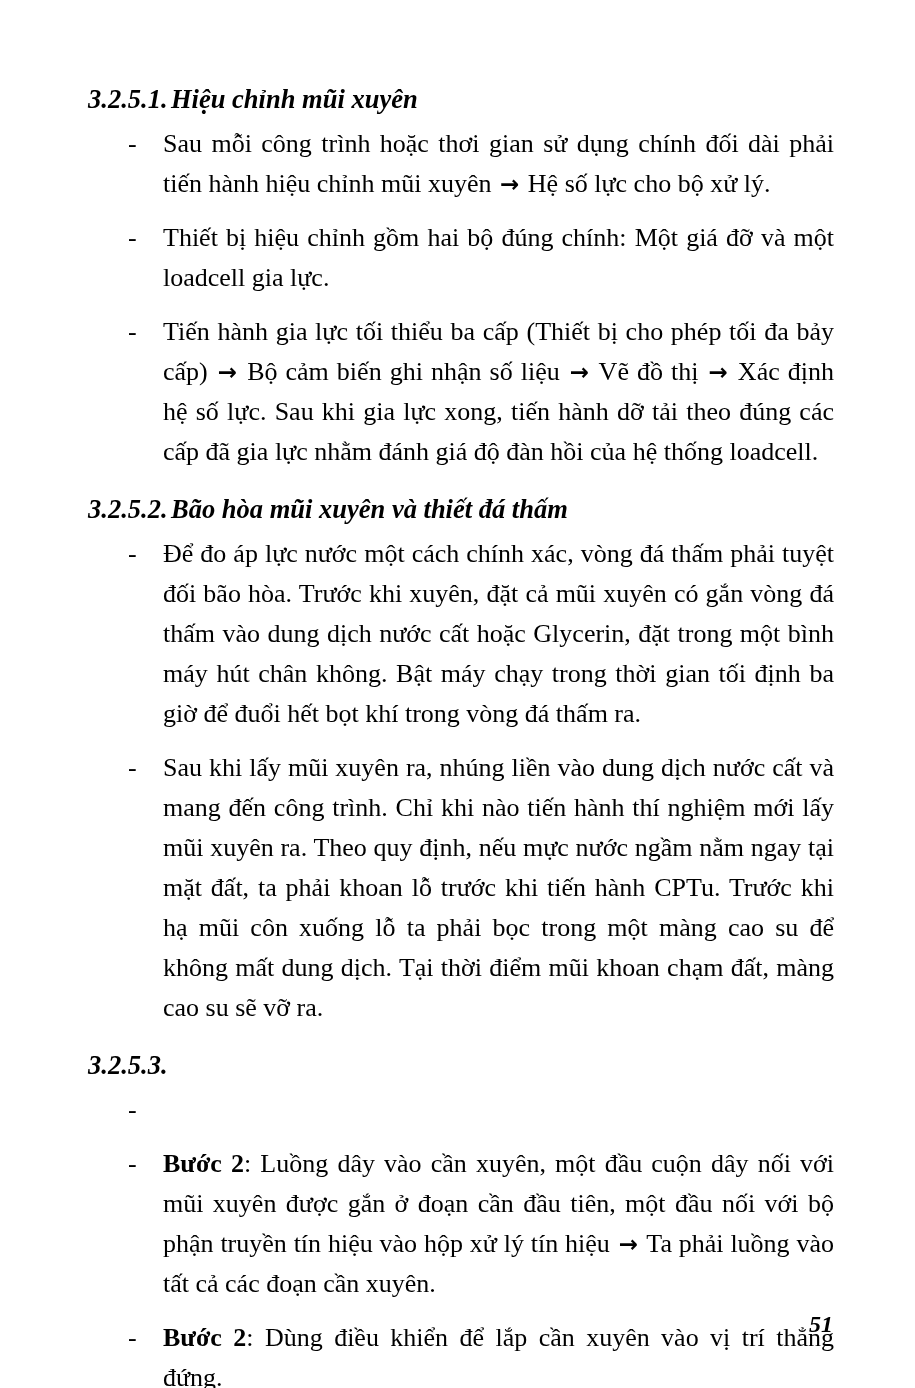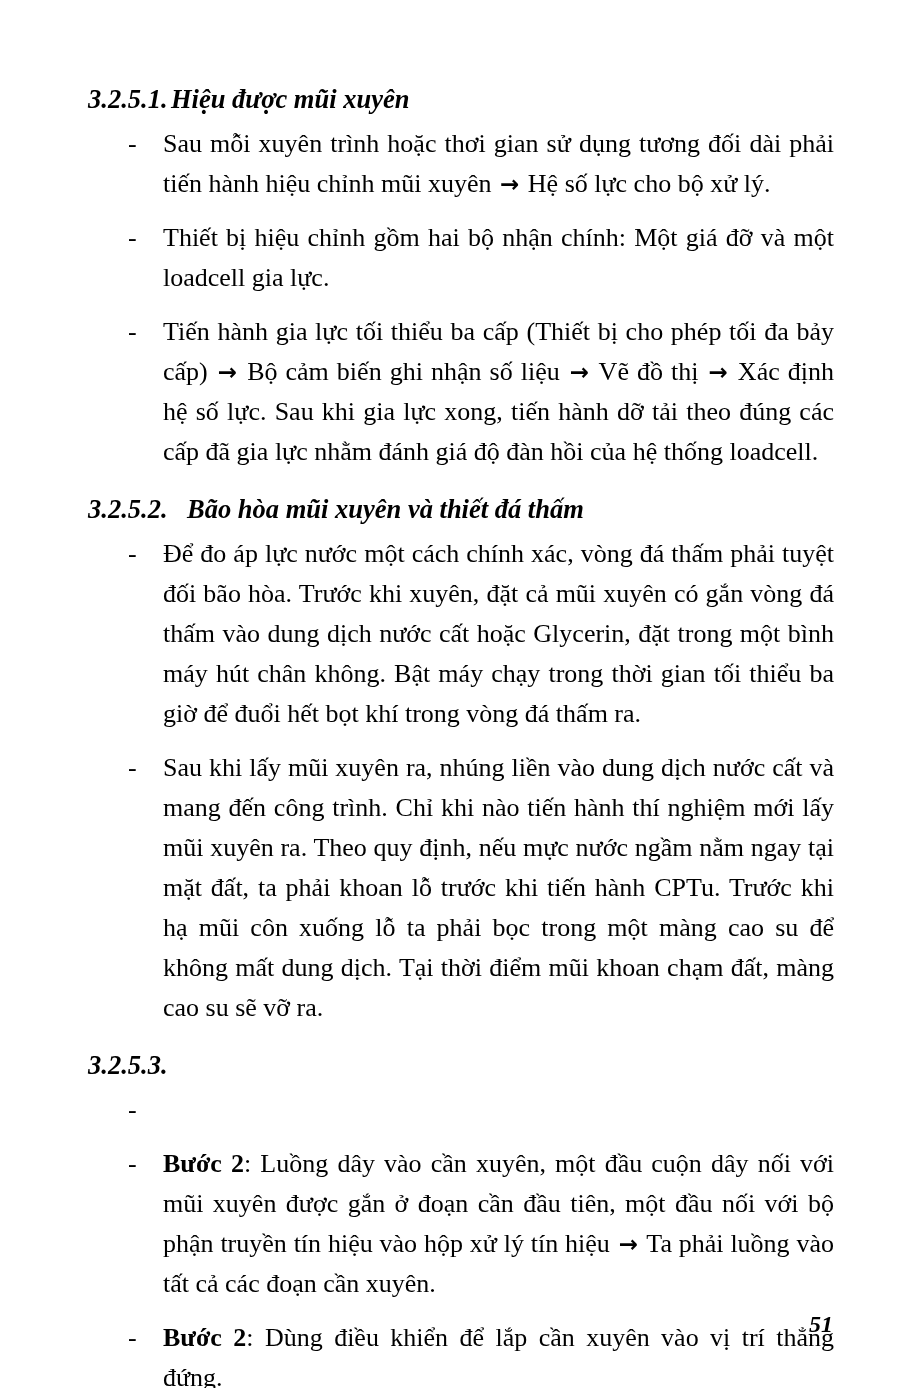--- a/index.html
+++ b/index.html
@@ -42,21 +42,21 @@
     white-space: nowrap;
   }
   .heading .num {
     display: inline-block;
     min-width: 83px;
     flex: 0 0 auto;
   }
   .heading .ttl {
     flex: 0 0 auto;
   }
-  .h-gap-top { margin-top: 20px; gap: 16px; }
+  .h-gap-top { margin-top: 20px; }
 
   
   .bullet {
     display: flex;
     align-items: flex-start;
     margin: 0 0 14px 0;
     padding-left: 40px;
   }
   .bullet .dash {
     flex: 0 0 35px;
@@ -92,41 +92,41 @@
     font-style: italic;
   }
 </style>
 </head>
 <body>
 
 <div class="page">
   <div class="content">
       <div class="heading">
         <span class="num">3.2.5.1.</span>
-        <span class="ttl">Hiệu được mũi xuyên</span>
+        <span class="ttl">Hiệu chỉnh mũi xuyên</span>
       </div>
       <div class="bullet">
         <span class="dash">-</span>
-        <span class="btext"><span>Sau mỗi xuyên trình hoặc thơi gian sử dụng tương đối dài phải tiến hành hiệu chỉnh mũi xuyên </span><span class="arrow">→</span><span> Hệ số lực cho bộ xử lý.</span></span>
+        <span class="btext"><span>Sau mỗi công trình hoặc thơi gian sử dụng chính đối dài phải tiến hành hiệu chỉnh mũi xuyên </span><span class="arrow">→</span><span> Hệ số lực cho bộ xử lý.</span></span>
       </div>
       <div class="bullet">
         <span class="dash">-</span>
-        <span class="btext"><span>Thiết bị hiệu chỉnh gồm hai bộ nhận chính: Một giá đỡ và một loadcell gia lực.</span></span>
+        <span class="btext"><span>Thiết bị hiệu chỉnh gồm hai bộ đúng chính: Một giá đỡ và một loadcell gia lực.</span></span>
       </div>
       <div class="bullet">
         <span class="dash">-</span>
         <span class="btext"><span>Tiến hành gia lực tối thiểu ba cấp (Thiết bị cho phép tối đa bảy cấp) </span><span class="arrow">→</span><span> Bộ cảm biến ghi nhận số liệu </span><span class="arrow">→</span><span> Vẽ đồ thị </span><span class="arrow">→</span><span> Xác định hệ số lực. Sau khi gia lực xong, tiến hành dỡ tải theo đúng các cấp đã gia lực nhằm đánh giá độ đàn hồi của hệ thống loadcell.</span></span>
       </div>
       <div class="heading h-gap-top">
         <span class="num">3.2.5.2.</span>
         <span class="ttl">Bão hòa mũi xuyên và thiết đá thấm</span>
       </div>
       <div class="bullet">
         <span class="dash">-</span>
-        <span class="btext"><span>Để đo áp lực nước một cách chính xác, vòng đá thấm phải tuyệt đối bão hòa. Trước khi xuyên, đặt cả mũi xuyên có gắn vòng đá thấm vào dung dịch nước cất hoặc Glycerin, đặt trong một bình máy hút chân không. Bật máy chạy trong thời gian tối thiểu ba giờ để đuổi hết bọt khí trong vòng đá thấm ra.</span></span>
+        <span class="btext"><span>Để đo áp lực nước một cách chính xác, vòng đá thấm phải tuyệt đối bão hòa. Trước khi xuyên, đặt cả mũi xuyên có gắn vòng đá thấm vào dung dịch nước cất hoặc Glycerin, đặt trong một bình máy hút chân không. Bật máy chạy trong thời gian tối định ba giờ để đuổi hết bọt khí trong vòng đá thấm ra.</span></span>
       </div>
       <div class="bullet">
         <span class="dash">-</span>
         <span class="btext"><span>Sau khi lấy mũi xuyên ra, nhúng liền vào dung dịch nước cất và mang đến công trình. Chỉ khi nào tiến hành thí nghiệm mới lấy mũi xuyên ra. Theo quy định, nếu mực nước ngầm nằm ngay tại mặt đất, ta phải khoan lỗ trước khi tiến hành CPTu. Trước khi hạ mũi côn xuống lỗ ta phải bọc trong một màng cao su để không mất dung dịch. Tại thời điểm mũi khoan chạm đất, màng cao su sẽ vỡ ra.</span></span>
       </div>
       <div class="heading h-gap-top">
         <span class="num">3.2.5.3.</span>
       </div>
       <div class="bullet">
         <span class="dash">-</span>

